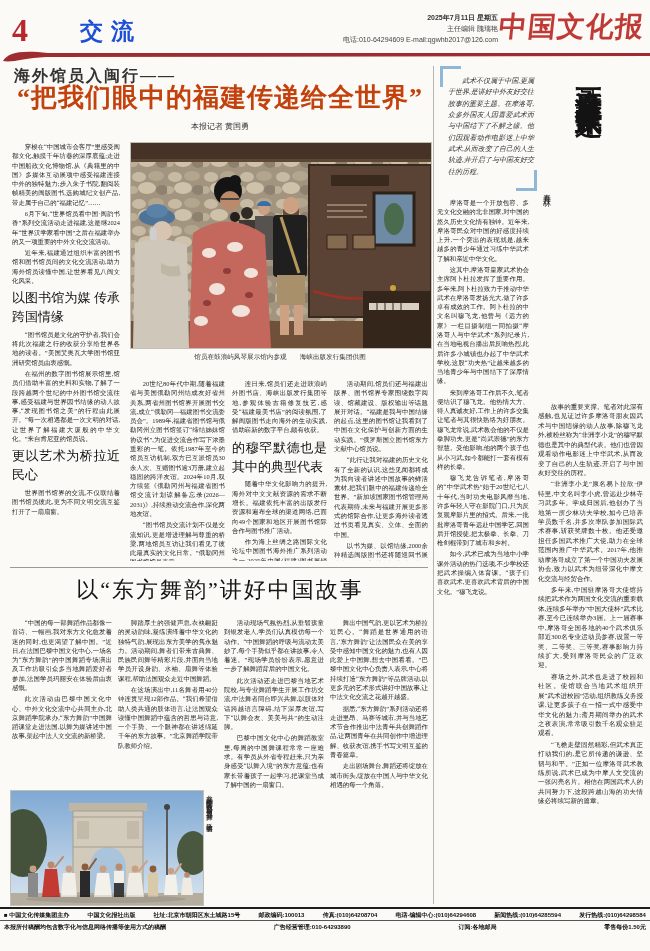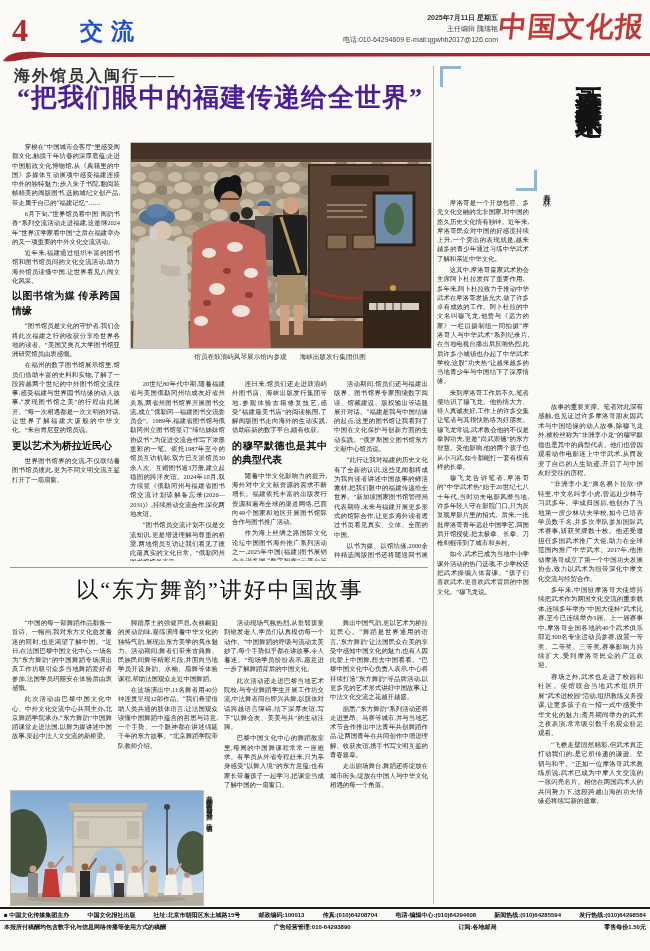--- a/index.html
+++ b/index.html
@@ -13,27 +13,27 @@
   .hdr-info{right:152px;top:13px;text-align:right;font-size:7px;line-height:1.55;color:#444;
             font-family:"Liberation Sans","DejaVu Sans",sans-serif;}
   .hdr-info .b1{font-weight:bold;color:#333;}
   .masthead{right:6px;top:10px;font-size:28px;font-weight:bold;color:#bf3a36;
             transform:skewX(-6deg);letter-spacing:1px;line-height:1.2;}
   .redrule{left:0;top:48px;width:650px;height:16px;}
 
   
   .kicker{left:14px;top:66px;font-size:16px;letter-spacing:2px;color:#333;font-weight:bold;}
   .a1-headline{left:8px;top:82px;width:424px;text-align:center;font-size:26px;font-weight:bold;
-               color:#4c1d95;letter-spacing:1px;line-height:1.2;}
+               color:#c2410c;letter-spacing:1px;line-height:1.2;}
   .byline{width:424px;text-align:center;font-size:8px;color:#333;}
   .a1-byline{left:8px;top:121px;}
 
   .col{overflow:hidden;text-align:justify;font-size:6.4px;line-height:1.45;color:#262626;}
   .col p{margin:0 0 2px;text-indent:2em;}
-  .subhead{font-size:10px;font-weight:bold;color:#111;margin:4px 0 3px;text-indent:0;}
+  .subhead{font-size:13px;font-weight:normal;color:#111;margin:4px 0 3px;text-indent:0;}
 
   .c-a1-1{left:12px;top:142px;width:108px;height:420px;}
   .c-a1-2{left:130px;top:379px;width:95px;height:182px;}
   .c-a1-3{left:232px;top:379px;width:95px;height:182px;}
   .c-a1-4{left:334px;top:379px;width:94px;height:182px;}
 
   .photo{position:absolute;border:1px solid #c3bfb5;background:#ccc;}
   .photo svg{display:block;}
   .p1{left:130px;top:142px;width:300px;height:205px;}
   .cap1{left:130px;top:353px;width:300px;text-align:center;font-size:6.6px;color:#333;}
@@ -86,20 +86,21 @@
     <div>主任编辑 隗瑞艳</div>
     <div>电话:010-64294609  E-mail:qgwhb2017@126.com</div>
   </div>
   <div class="abs masthead">中国文化报</div>
   <svg class="abs redrule" viewBox="0 0 650 16" preserveAspectRatio="none">
     <path d="M3,13 C8,4 22,2 48,5 L650,5 L650,8 L46,9 C24,10 12,15 3,13 Z" fill="#9e2b30"></path>
   </svg>
 
   <div class="abs kicker">海外馆员入闽行——</div>
   <div class="abs a1-headline">“把我们眼中的福建传递给全世界”</div>
+  <div class="abs byline a1-byline">本报记者  黄国勇</div>
 
   <div class="abs col c-a1-1">
     <p>穿梭在“中国城市会客厅”里感受闽都文化,触摸千年坊巷的深厚底蕴;走进中国船政文化博物馆,从《典籍里的中国》多媒体互动展项中感受福建连接中外的独特魅力;步入朱子书院,翻阅装帧精美的闽版图书,选购城纪文创产品,带走属于自己的“福建记忆”……</p>
     <p>6月下旬,“世界馆员看中国·闽韵书香”系列交流活动走进福建,这是继2024年“世界汉学家看中国”之后在福建举办的又一项重要的中外文化交流活动。</p>
     <p>近年来,福建通过组织丰富的图书馆和图书馆员间的文化交流活动,助力海外馆员读懂中国,让世界看见八闽文化风采。</p>
     <h4 class="subhead">以图书馆为媒  传承跨国情缘</h4>
     <p>“图书馆员是文化的守护者,我们会将此次福建之行的收获分享给世界各地的读者。”美国艾奥瓦大学图书馆亚洲研究馆员由衷感慨。</p>
     <p>在福州的数字图书馆展示馆里,馆员们借助丰富的史料和实物,了解了一段跨越两个世纪的中外图书馆交流往事,感受福建与世界因书结缘的动人故事,“发现图书馆之美”的行程由此展开。“每一次相遇都是一次文明的对话,让世界了解福建大厦般的中华文化。”来自肯尼亚的馆员说。</p>
     <h4 class="subhead">更以艺术为桥拉近民心</h4>
     <p>世界图书馆界的交流,不仅联结着图书馆员彼此,更为不同文明交流互鉴打开了一扇扇窗。</p>
@@ -276,20 +277,23 @@
         <circle cx="176" cy="84" r="2.8" fill="#b98a6c"></circle>
           <path d="M172,87 h8 l2,17 h-12 z" fill="#f0ebe2"></path>
       </g>
       <ellipse cx="95" cy="108" rx="80" ry="4" fill="#00000018"></ellipse>
     </svg>
   </div>
   <div class="abs vcap">北京舞蹈学院舞者在凯旋门前与当地民众共舞　受访者供图</div>
 
   <div class="abs corner-tl"></div>
   <div class="abs corner-br"></div>
+  <div class="abs intro">
+    <span class="tx">武术不仅属于中国,更属于世界,是讲好中外友好交往故事的重要主题。在摩洛哥,众多外国友人因喜爱武术而与中国结下了不解之缘。他们因观看动作电影迷上中华武术,从而改变了自己的人生轨迹,并开启了与中国友好交往的历程。</span>
+  </div>
   <div class="abs vtitle">摩洛哥有一群『中华武术迷』</div>
   <div class="abs vbyline">秦丹林</div>
 
   <div class="abs col c-a3-1">
     <p>摩洛哥是一个开放包容、多元文化交融的北非国家,对中国的悠久历史文化情有独钟。近年来,摩洛哥民众对中国的好感度持续上升,一个突出的表现就是,越来越多的青少年通过习练中华武术了解和亲近中华文化。</p>
     <p>这其中,摩洛哥皇家武术协会主席阿卜杜拉发挥了重要作用。多年来,阿卜杜拉致力于推动中华武术在摩洛哥发扬光大,做了许多卓有成效的工作。阿卜杜拉的中文名叫穆飞龙,他曾与《远方的家》一栏目摄制组一同拍摄“摩洛哥人与中华武术”系列纪录片,在当地电视台播出后反响热烈,此后许多小城镇也办起了中华武术学校,这股“功夫热”让越来越多的当地青少年与中国结下了深厚情缘。</p>
     <p>来到摩洛哥工作后不久,笔者便结识了穆飞龙。他热情大方、待人真诚友好,工作上的许多交集让笔者与其很快熟络为好朋友。穆飞龙常说,武术教会他的不仅是拳脚功夫,更是“尚武崇德”的东方智慧。受他影响,他的两个孩子也从小习武,如今都能打一套有模有样的长拳。</p>
     <p>穆飞龙告诉笔者,摩洛哥的“中华武术热”始于20世纪七八十年代,当时功夫电影风靡当地,许多年轻人守在影院门口,只为反复观摩影片里的招式。后来,一批批摩洛哥青年远赴中国学艺,回国后开馆授徒,把太极拳、长拳、刀枪剑棍带到了城市和乡村。</p>
     <p>如今,武术已成为当地中小学课外活动的热门选项,不少学校还把武术操编入体育课。“孩子们喜欢武术,更喜欢武术背后的中国文化。”穆飞龙说。</p>
   </div>

